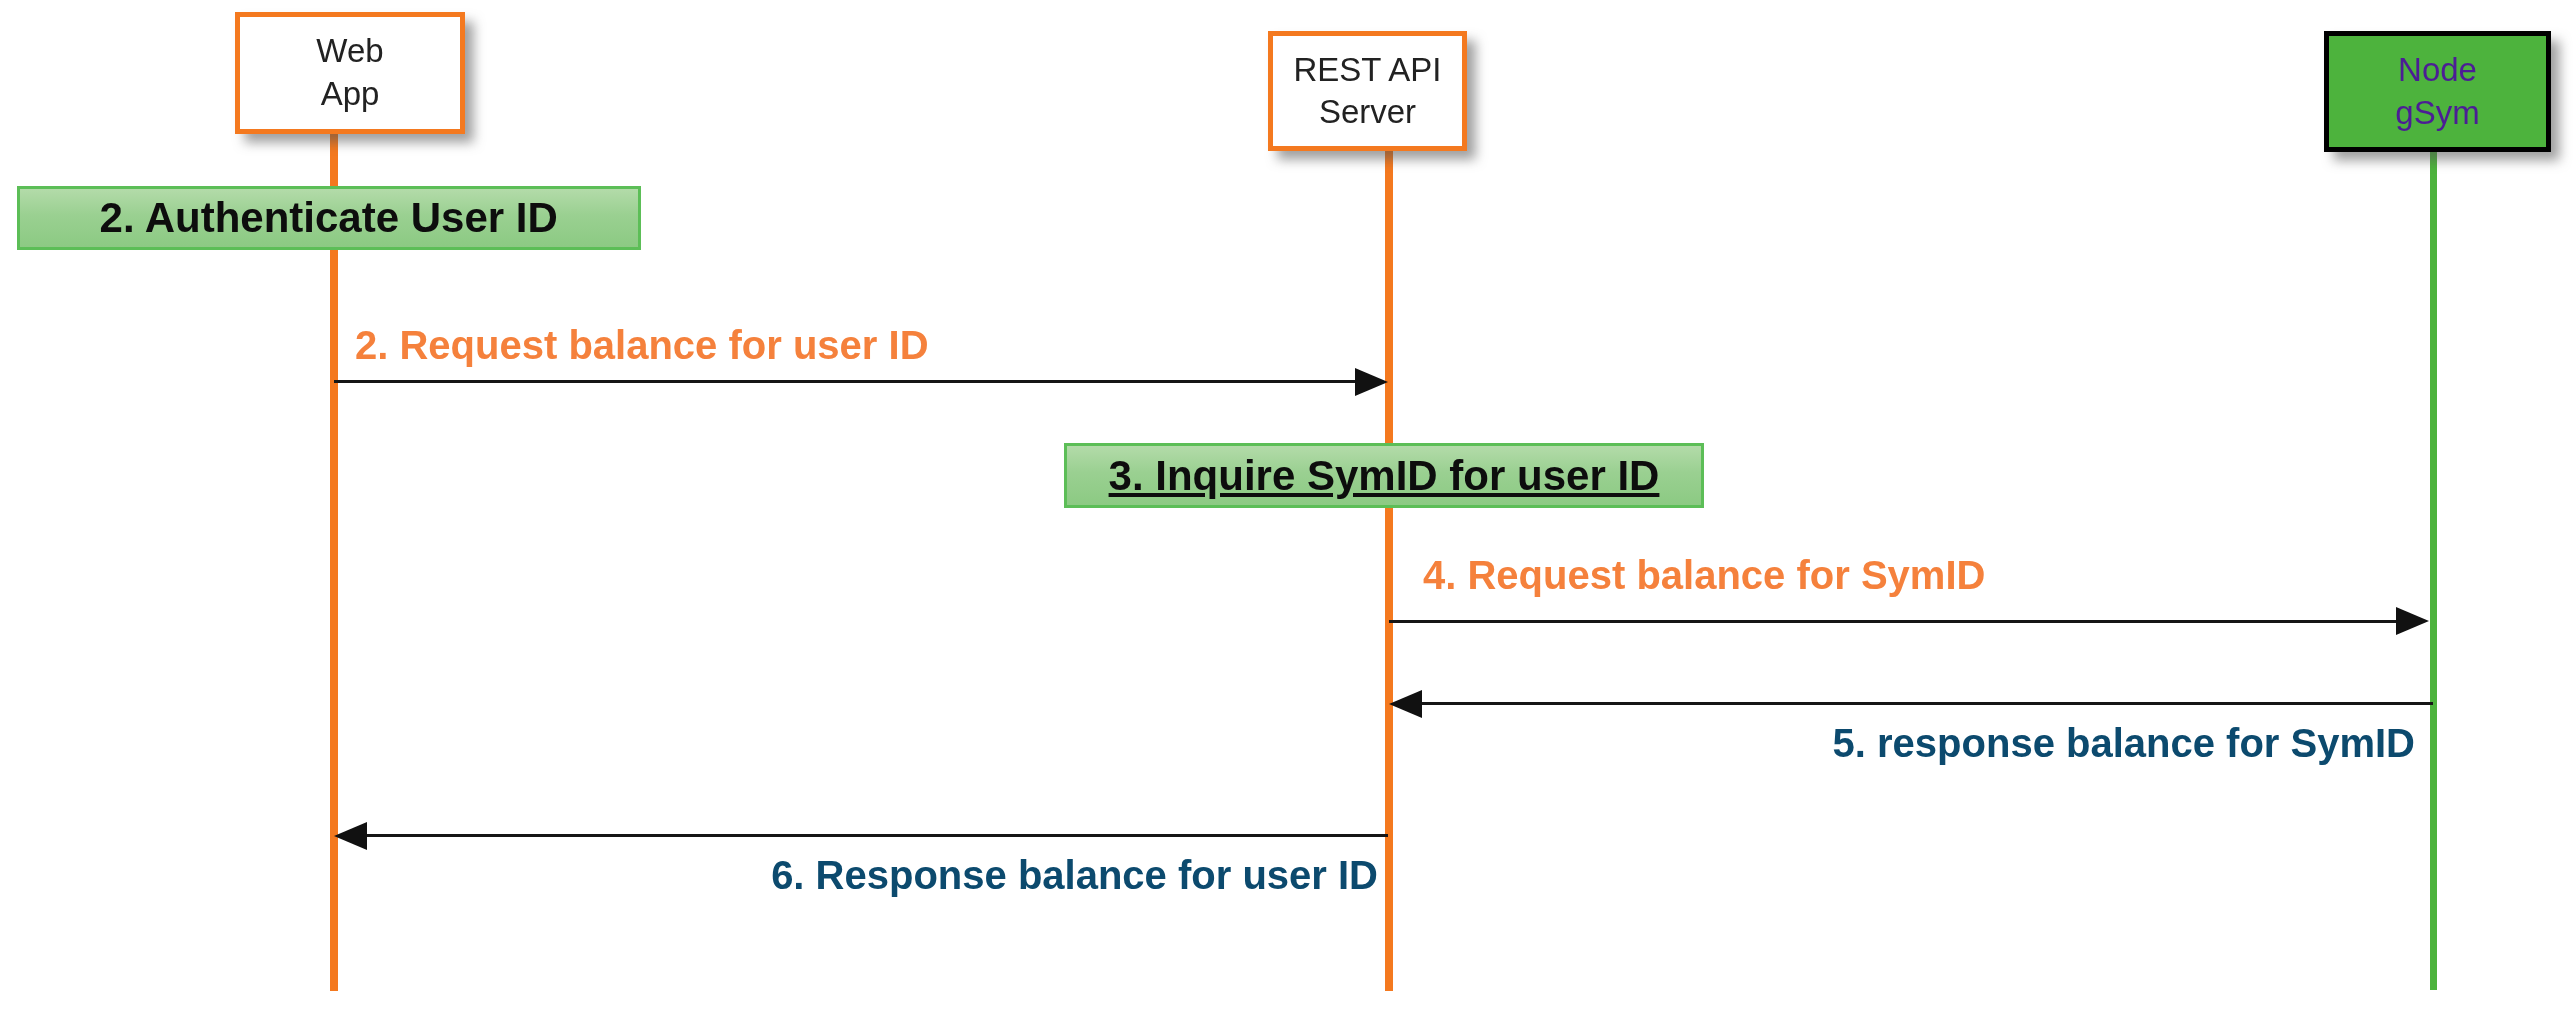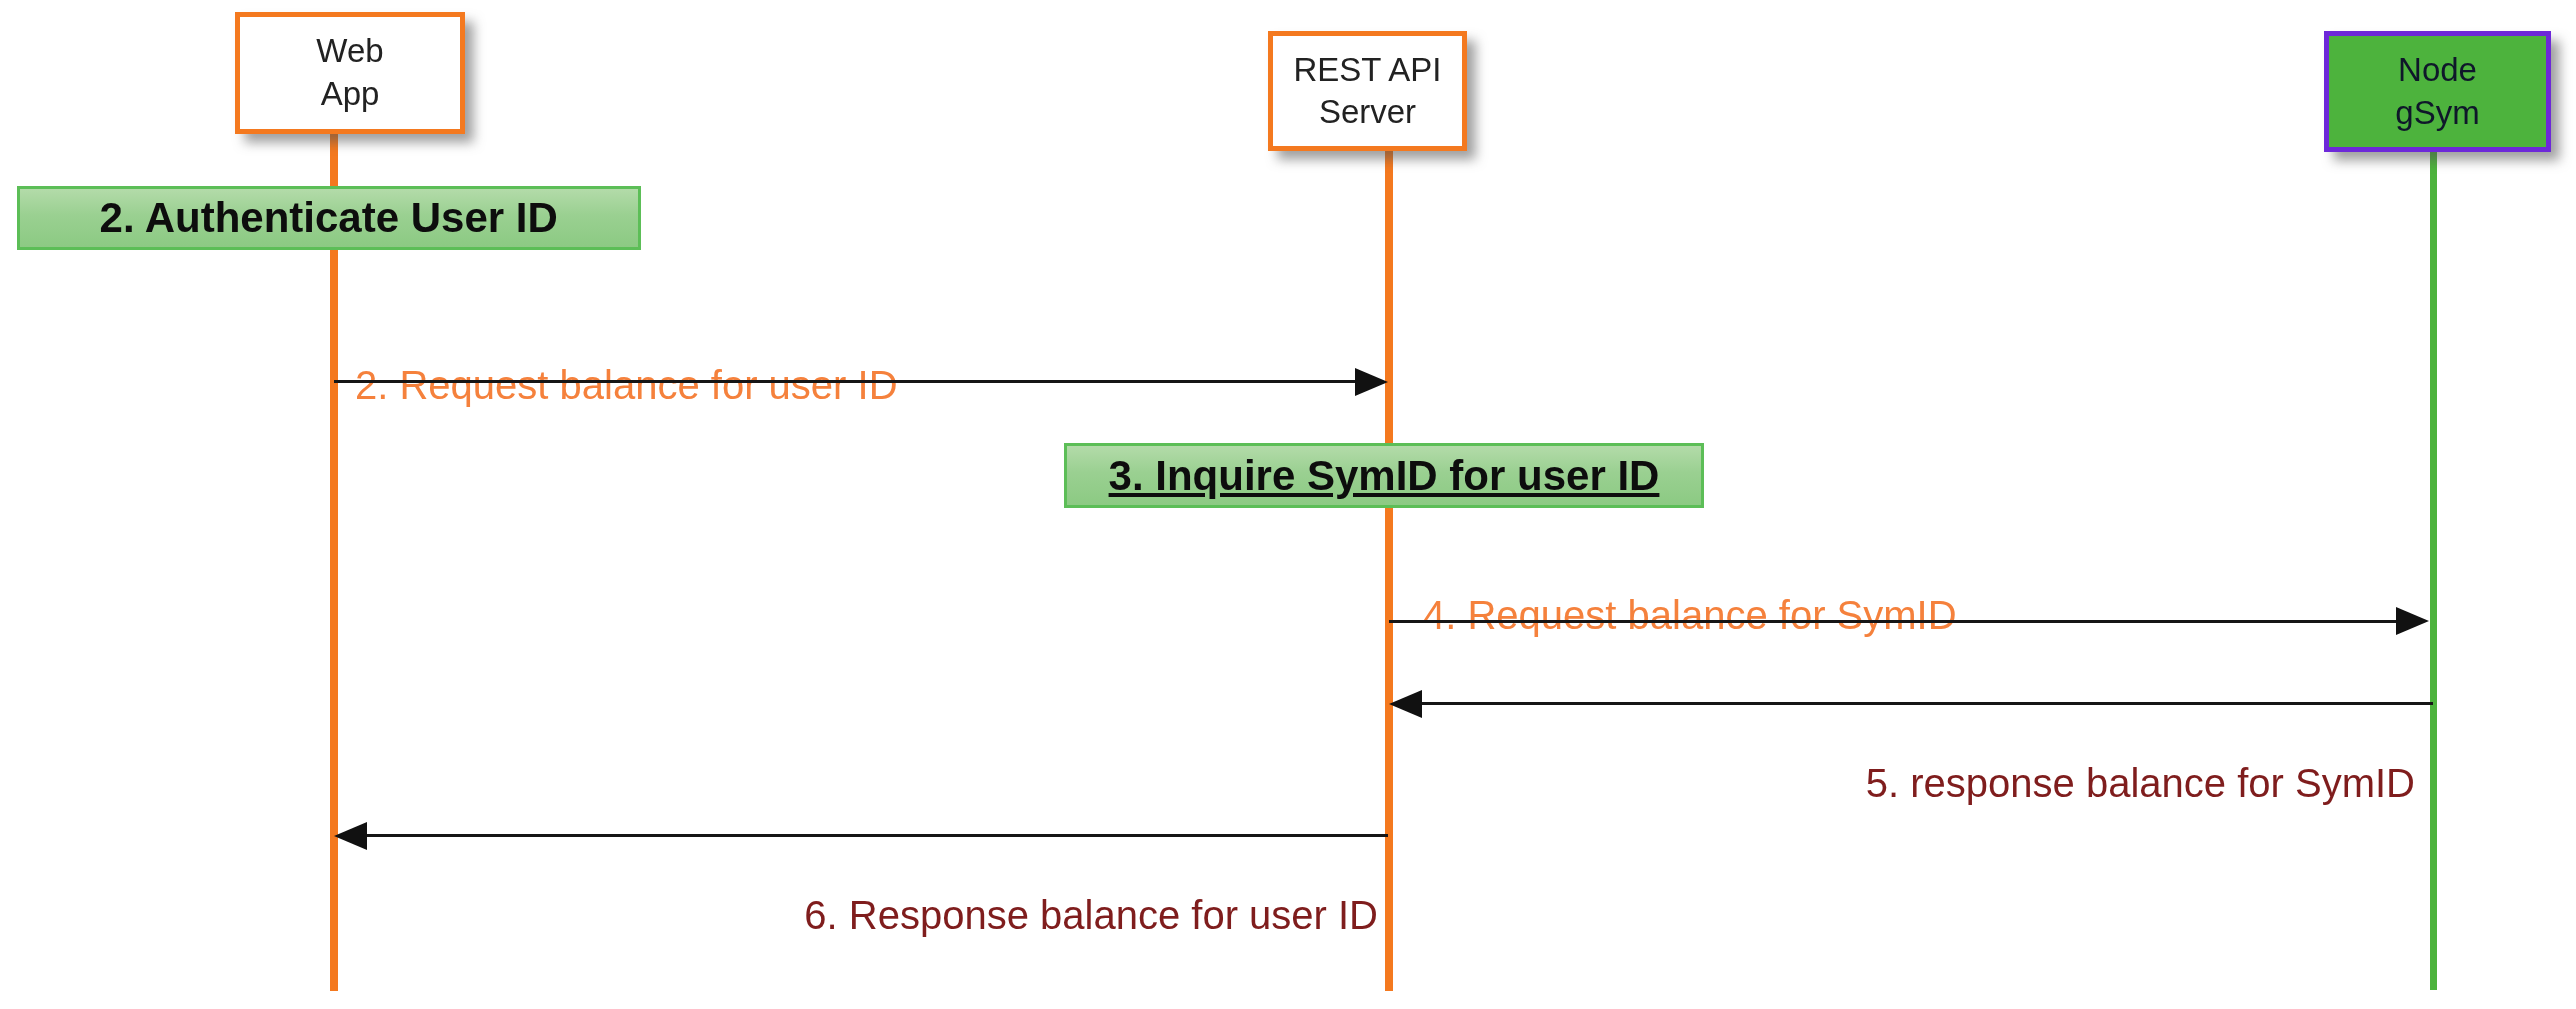--- a/index.html
+++ b/index.html
@@ -26,22 +26,22 @@
     white-space: pre-line;
     font-size: 33px;
     line-height: 1.28;
     color: #222222;
     background: #ffffff;
     border: 5.9px solid #F4791F;
     box-shadow: 9.2px 9.2px 11px rgba(80,80,80,0.55);
   }
   .actor.green {
     background: #4DB33D;
-    border: 5px solid #6d28d9;
-    color: #0f172a;
+    border: 5px solid #000000;
+    color: #4c1d95;
   }
   
   .lifeline {
     position: absolute;
     width: 7.5px;
   }
   .lifeline.orange { background: #F4791F; }
   .lifeline.green  { background: #4DB33D; width: 6.7px; }
   
   .note {
@@ -68,25 +68,24 @@
     height: 0;
     border-top: 14.2px solid transparent;
     border-bottom: 14.2px solid transparent;
   }
   .arrowhead.right { border-left: 33px solid #111111; }
   .arrowhead.left  { border-right: 33px solid #111111; }
   .msg-label {
     position: absolute;
     white-space: nowrap;
     font-size: 40px;
-    font-weight: 400;
-    margin-top: 40px;
+    font-weight: 700;
   }
   .msg-label.orange { color: #F5813C; }
-  .msg-label.blue   { color: #7f1d1d; }
+  .msg-label.blue   { color: #0c4a6e; }
 </style>
 </head>
 <body>
 
 <div class="canvas">
 
   <div class="lifeline orange" style="left:330px; top:132px; height:859px;"></div>
   <div class="lifeline orange" style="left:1385px; top:149px; height:842px;"></div>
   <div class="lifeline green" style="left:2430px; top:150px; height:840px;"></div>
 

